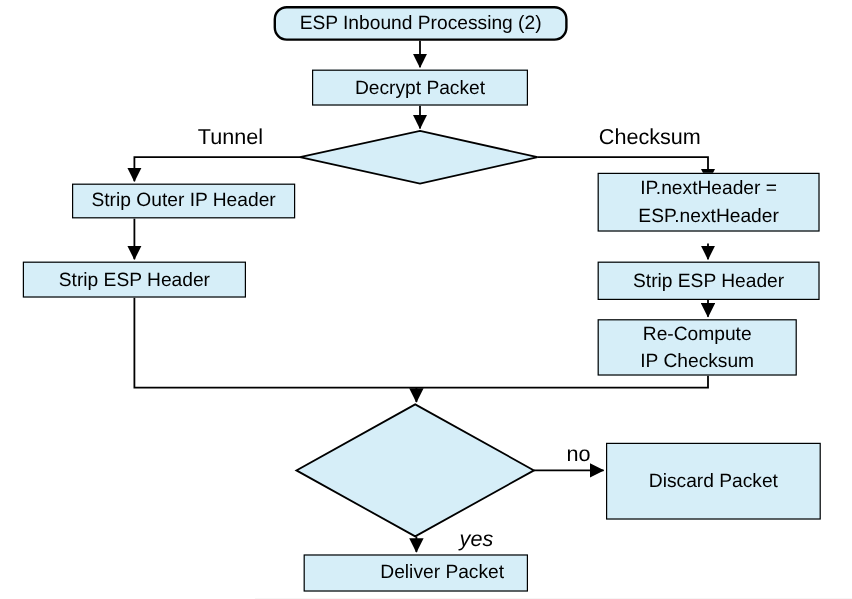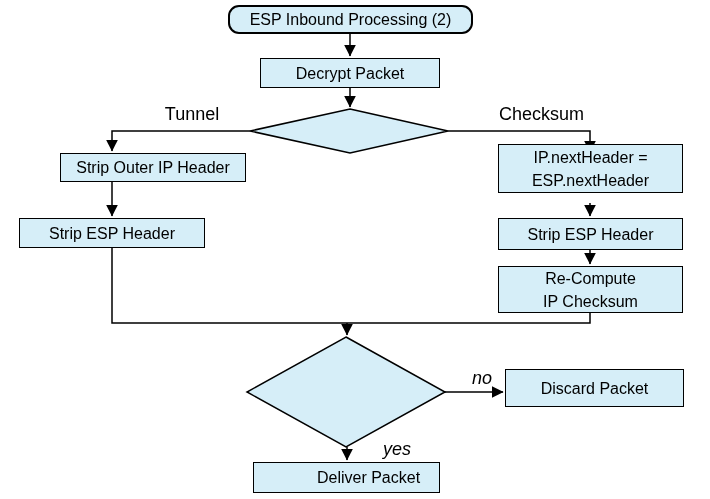--- a/index.html
+++ b/index.html
@@ -112,36 +112,36 @@
 
   <div class="node" style="left:498px; top:144px; width:185px; height:49px;">
     <span class="node-text">IP.nextHeader =
 ESP.nextHeader</span>
   </div>
 
   <div class="node" style="left:498px; top:218px; width:185px; height:32px;">
     <span class="node-text">Strip ESP Header</span>
   </div>
 
-  <div class="node" style="left:498px; top:266px; width:185px; height:47px;">
+  <div class="node" style="left:498px; top:266px; width:166px; height:47px;">
     <span class="node-text">Re-Compute
 IP Checksum</span>
   </div>
 
-  <div class="node" style="left:505px; top:369px; width:179px; height:38px;">
+  <div class="node" style="left:505px; top:369px; width:179px; height:64px;">
     <span class="node-text">Discard Packet</span>
   </div>
 
   <div class="node" style="left:253px; top:462px; width:187px; height:31px;padding-left:44px;">
     <span class="node-text">Deliver Packet</span>
   </div>
 
 
 
   <div class="edge-label" style="left:150px; top:104px; width:60px;">Tunnel</div>
 
   <div class="edge-label" style="left:487px; top:104px; width:80px;">Checksum</div>
 
-  <div class="edge-label" style="left:450px; top:368px; width:40px;font-style:italic;">no</div>
+  <div class="edge-label" style="left:450px; top:368px; width:40px;">no</div>
 
   <div class="edge-label" style="left:365px; top:439px; width:40px;font-style:italic;">yes</div>
 
 </div>
 
 </body></html>

